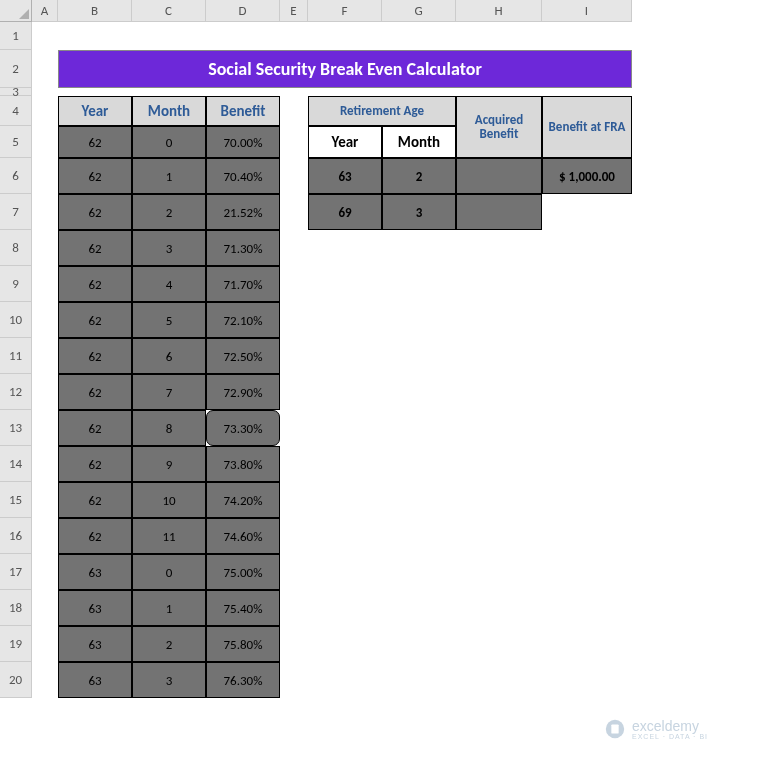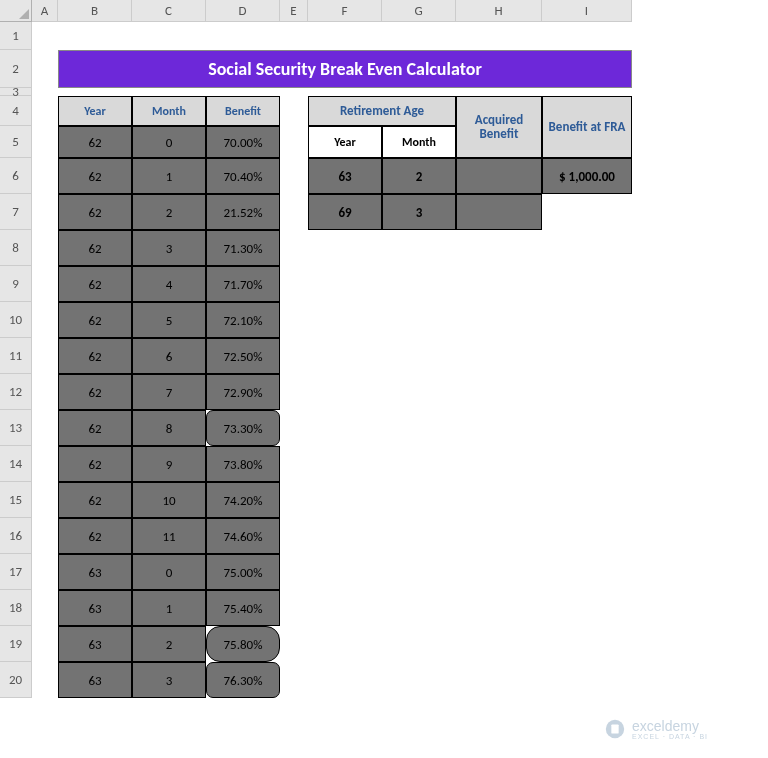--- a/index.html
+++ b/index.html
@@ -59,21 +59,21 @@
   }
   .tbl-hdr {
     background: #d9d9d9;
     color: #2e5b97;
     font-weight: bold;
     border: 1px solid #000;
     display: flex;
     align-items: center;
     justify-content: center;
     text-align: center;
-    font-size: 12px;
+    font-size: 15px;
   }
   .tbl-cell {
     border: 1px solid #000;
     display: flex;
     align-items: center;
     justify-content: center;
     font-size: 13px;
     background: #737373;
   }
   .bold { font-weight: bold; }
@@ -189,25 +189,25 @@
   <div class="tbl-cell" style="grid-column:3;grid-row:18;">63</div>
   <div class="tbl-cell" style="grid-column:4;grid-row:18;">0</div>
   <div class="tbl-cell" style="grid-column:5;grid-row:18;">75.00%</div>
 
   <div class="tbl-cell" style="grid-column:3;grid-row:19;">63</div>
   <div class="tbl-cell" style="grid-column:4;grid-row:19;">1</div>
   <div class="tbl-cell" style="grid-column:5;grid-row:19;">75.40%</div>
 
   <div class="tbl-cell" style="grid-column:3;grid-row:20;">63</div>
   <div class="tbl-cell" style="grid-column:4;grid-row:20;">2</div>
-  <div class="tbl-cell" style="grid-column:5;grid-row:20;border-radius:14px;">75.80%</div>
+  <div class="tbl-cell" style="grid-column:5;grid-row:20;">75.80%</div>
 
   <div class="tbl-cell" style="grid-column:3;grid-row:21;">63</div>
   <div class="tbl-cell" style="grid-column:4;grid-row:21;">3</div>
-  <div class="tbl-cell" style="grid-column:5;grid-row:21;border-radius:7px;">76.30%</div>
+  <div class="tbl-cell" style="grid-column:5;grid-row:21;">76.30%</div>
 
   <div class="tbl-hdr small" style="grid-column:7/9;grid-row:5;">Retirement Age</div>
   <div class="tbl-hdr small" style="grid-column:9;grid-row:5/7;">Acquired Benefit</div>
   <div class="tbl-hdr small" style="grid-column:10;grid-row:5/7;">Benefit at FRA</div>
   <div class="tbl-hdr" style="grid-column:7;grid-row:6;background:#fff;color:#000;">Year</div>
   <div class="tbl-hdr" style="grid-column:8;grid-row:6;background:#fff;color:#000;">Month</div>
 
   <div class="tbl-cell bold" style="grid-column:7;grid-row:7;">63</div>
   <div class="tbl-cell bold" style="grid-column:8;grid-row:7;">2</div>
   <div class="tbl-cell" style="grid-column:9;grid-row:7;"></div>

